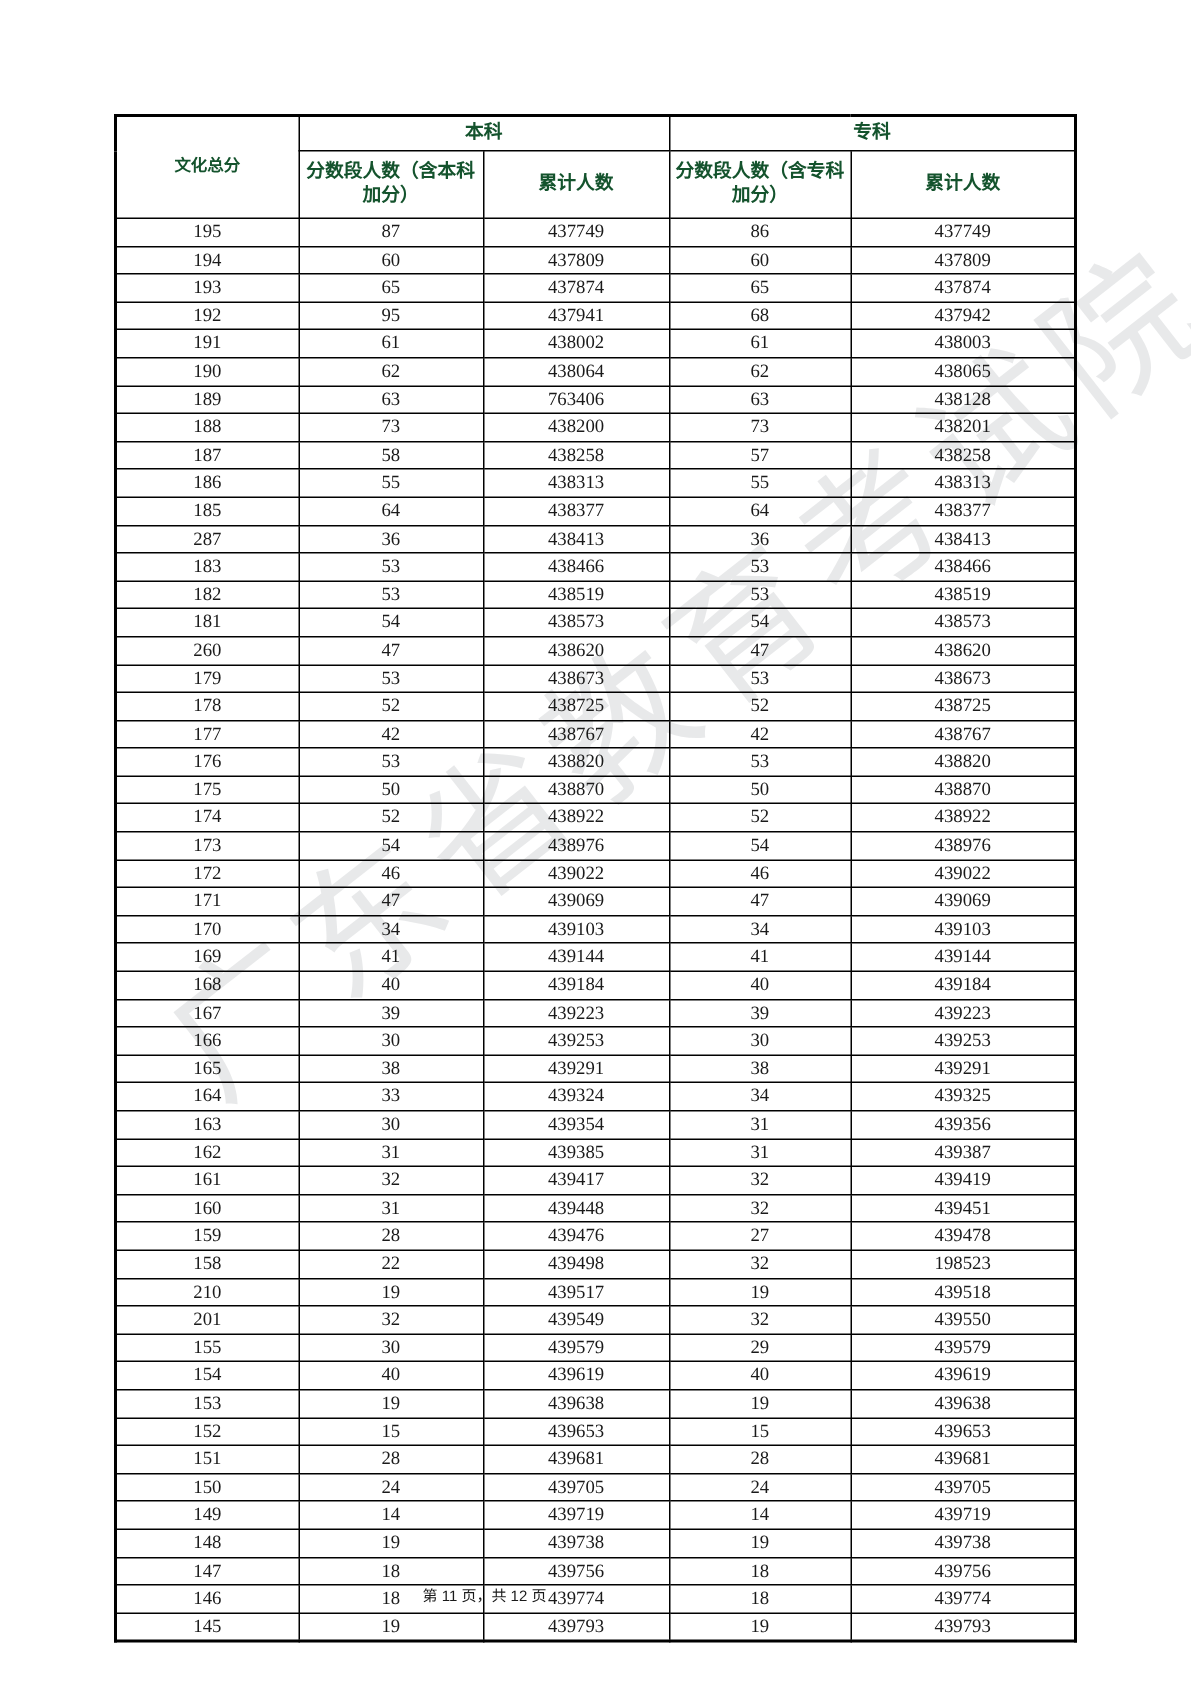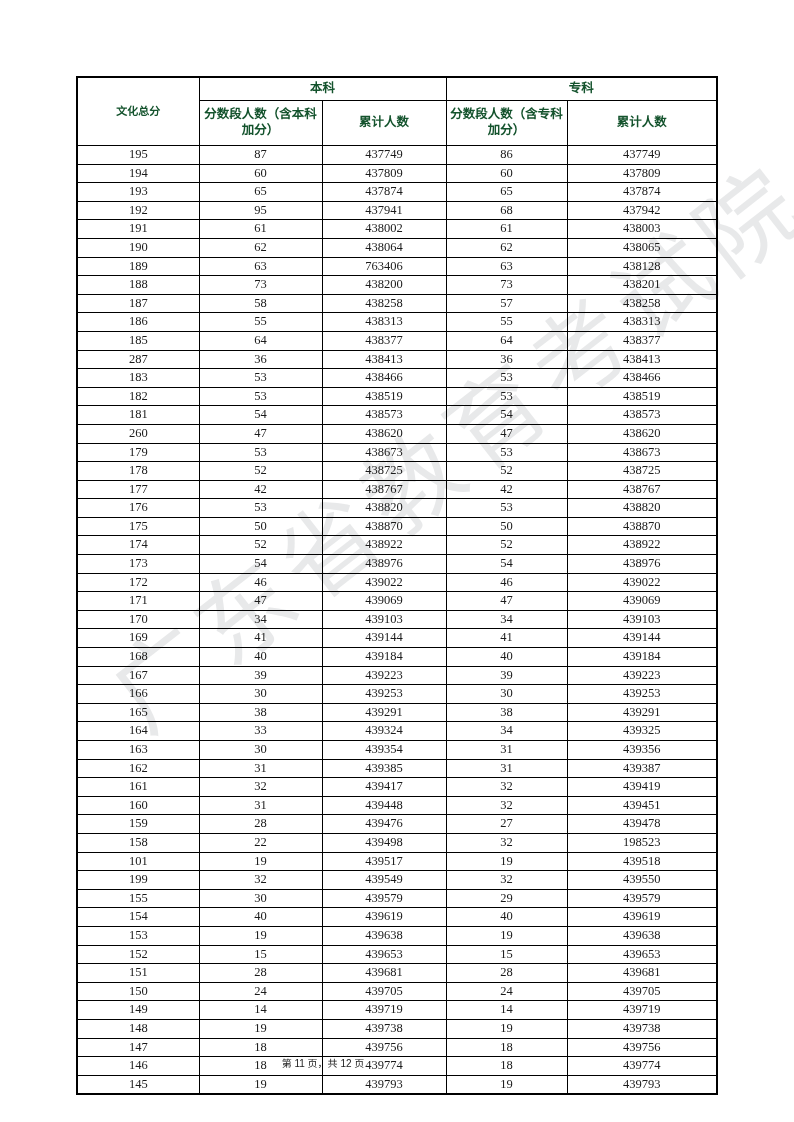--- a/index.html
+++ b/index.html
@@ -422,28 +422,28 @@
             <td>439478</td>
           </tr>
           <tr>
             <td>158</td>
             <td>22</td>
             <td>439498</td>
             <td>32</td>
             <td>198523</td>
           </tr>
           <tr>
-            <td>101</td>
+            <td>210</td>
             <td>19</td>
             <td>439517</td>
             <td>19</td>
             <td>439518</td>
           </tr>
           <tr>
-            <td>199</td>
+            <td>201</td>
             <td>32</td>
             <td>439549</td>
             <td>32</td>
             <td>439550</td>
           </tr>
           <tr>
             <td>155</td>
             <td>30</td>
             <td>439579</td>
             <td>29</td>

